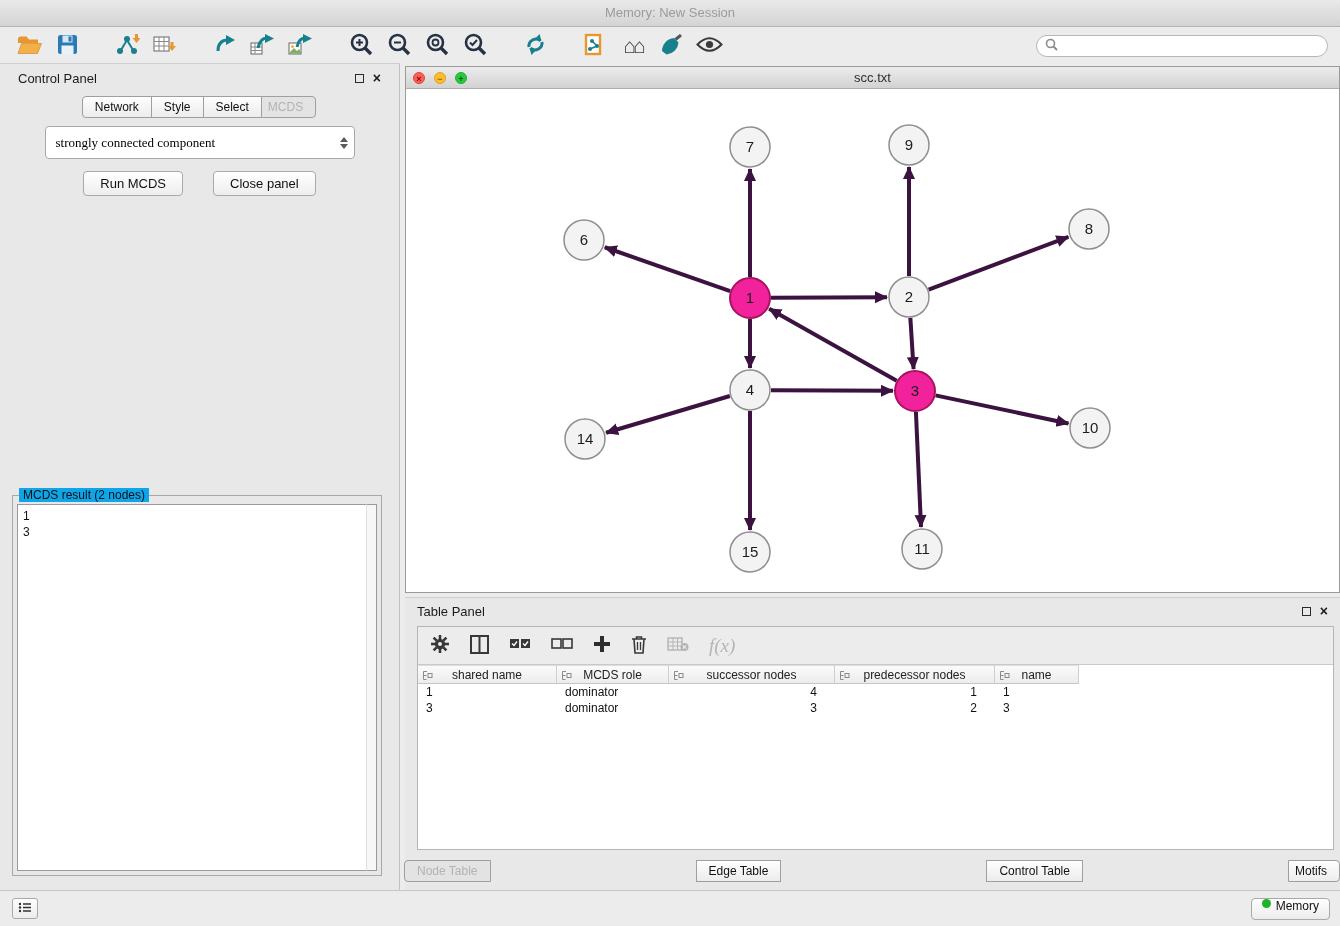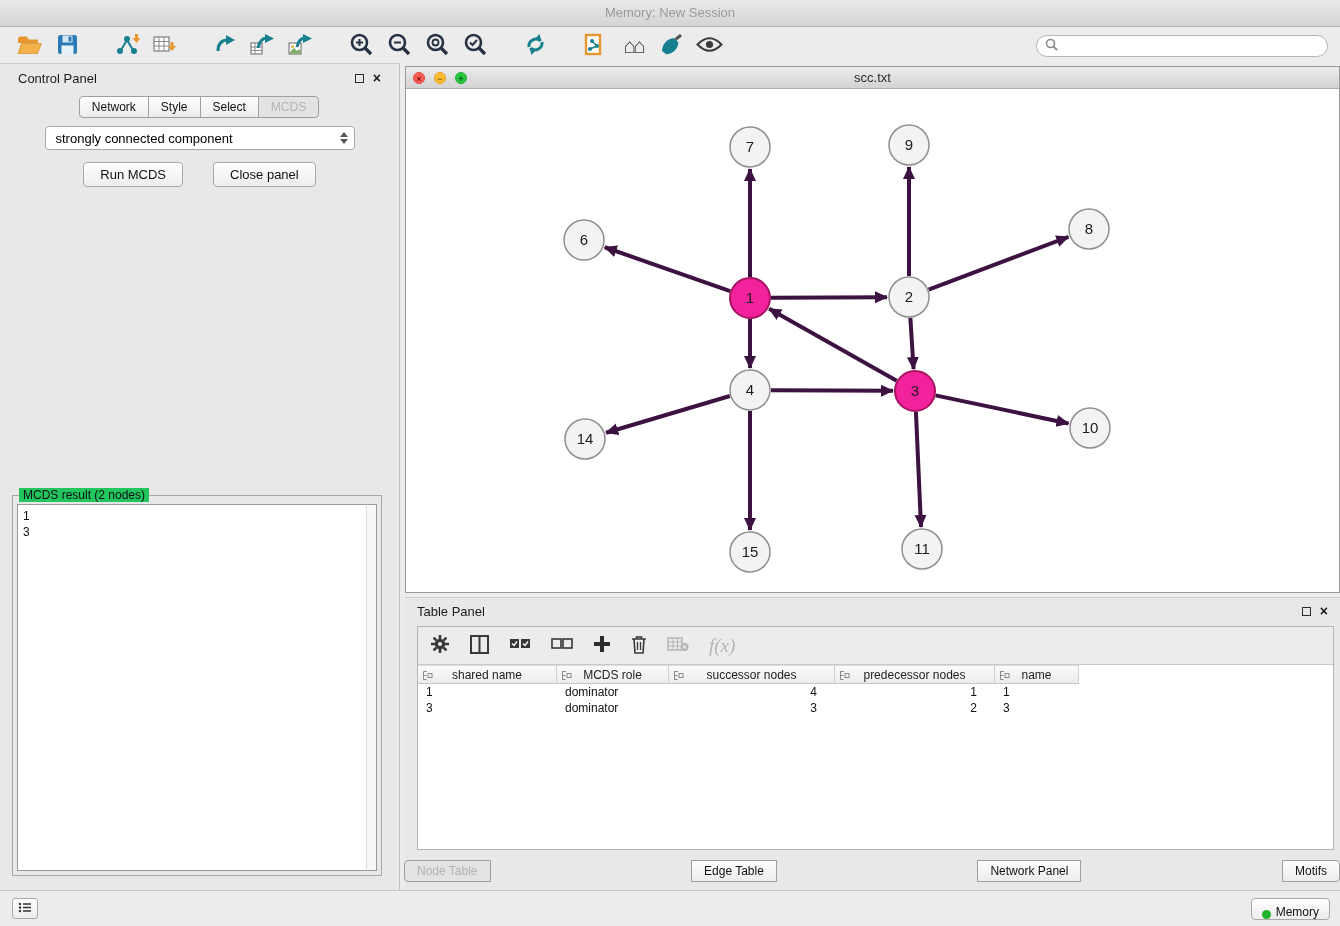--- a/index.html
+++ b/index.html
@@ -24,33 +24,33 @@
   .control-panel { position:absolute; left:0; top:63px; width:400px; height:827px;
     background:#e8e8e8; border-right:1px solid #c2c2c2; border-top:1px solid #cfcfcf; }
   .cp-header { height:28px; display:flex; align-items:center; padding:0 18px; font-size:13px; color:#1b1b1b; }
   .panel-icons { margin-left:auto; display:flex; align-items:center; gap:9px; }
   .float-ic { width:9px; height:9px; border:1.5px solid #2b2b2b; display:inline-block; }
   .close-ic { font-size:14px; font-weight:bold; color:#1b1b1b; line-height:10px; }
   .cp-tabs { display:flex; justify-content:center; margin-top:4px; }
   .tab { border:1px solid #9f9f9f; margin-left:-1px; padding:3px 12px; font-size:12px;
     background:linear-gradient(#fefefe,#ececec); color:#111; }
   .tab:first-child { border-radius:4px 0 0 4px; }
-  .tab:last-child { border-radius:0 4px 4px 0; }
+  .tab:last-child { border-radius:0 4px 4px 0;padding-left:6px; }
   .tab.active { background:#e3e3e3; color:#b3b3b3; }
   .opt-label { text-align:center; margin-top:22px; font-size:13px; color:#111; }
-  .dropdown { width:310px; height:24px; margin:8px auto 0; background:#fff; border:1px solid #a8a8a8;
-    border-radius:4px; display:flex; align-items:center; padding:0 6px 0 10px; font-size:13px; }
+  .dropdown { width:310px; height:33px; margin:8px auto 0; background:#fff; border:1px solid #a8a8a8;
+    border-radius:4px; display:flex; align-items:center; padding:0 6px 0 10px; font-size:13px;font-family:Liberation Serif, serif; }
   .stepper { margin-left:auto; display:flex; flex-direction:column; gap:2px; }
   .stepper .up { width:0; height:0; border-left:4px solid transparent; border-right:4px solid transparent; border-bottom:5px solid #5a5a5a; }
   .stepper .dn { width:0; height:0; border-left:4px solid transparent; border-right:4px solid transparent; border-top:5px solid #5a5a5a; }
   .cp-buttons { display:flex; justify-content:center; gap:30px; margin-top:12px; }
   .btn { border:1px solid #a9a9a9; border-radius:4px; background:linear-gradient(#ffffff,#ededed);
     padding:4px 16px; font-size:13px; color:#111; }
   .groupbox { position:absolute; left:12px; right:17px; top:431px; bottom:14px; border:1px solid #a8a8a8; }
-  .legend { position:absolute; top:-8px; left:6px; background:#22c55e; padding:0 4px; font-size:12px; color:#111; }
+  .legend { position:absolute; top:-8px; left:6px; background:#0ea5e9; padding:0 4px; font-size:12px; color:#111; }
   .result-list { position:absolute; left:4px; right:4px; top:8px; bottom:4px; background:#fff;
     border:1px solid #9a9a9a; font-size:12px; padding:3px 5px; line-height:16px; color:#111; }
   .result-scroll { position:absolute; right:4px; top:8px; bottom:4px; width:11px; background:#f7f7f7; border-left:1px solid #e0e0e0; border-top:1px solid #9a9a9a; border-right:1px solid #9a9a9a; border-bottom:1px solid #9a9a9a; }
 
   
   .network-window { position:absolute; left:405px; top:66px; width:935px; height:527px;
     background:#fff; border:1px solid #9a9a9a; }
   .nw-titlebar { height:22px; background:linear-gradient(#ececec,#d2d2d2); border-bottom:1px solid #aeaeae;
     position:relative; text-align:center; font-size:13px; line-height:21px; color:#2e2e2e; }
   .lights { position:absolute; left:7px; top:5px; display:flex; gap:9px; }
@@ -75,21 +75,21 @@
   .tbody .tr { display:flex; height:16px; }
   .td { font-size:12px; color:#111; line-height:16px; padding:0 8px; overflow:hidden; white-space:nowrap; }
   .td.right { text-align:right; padding-right:18px; }
   .tp-tabs { position:absolute; bottom:8px; left:0; right:0; display:flex; justify-content:space-between; }
 
   
   .statusbar { position:absolute; left:0; right:0; bottom:0; height:36px; background:#ececec; border-top:1px solid #c6c6c6; }
   .list-btn { position:absolute; left:12px; top:7px; width:26px; height:21px; border:1px solid #a9a9a9; border-radius:3px;
     background:linear-gradient(#fff,#ececec); display:flex; align-items:center; justify-content:center; padding:0; }
   .memory-btn { position:absolute; right:10px; top:7px; height:22px; border:1px solid #a9a9a9; border-radius:4px;
-    background:linear-gradient(#fff,#ececec); display:flex; align-items:flex-end; gap:5px; padding:0 10px; font-size:12px; color:#111; }
+    background:linear-gradient(#fff,#ececec); display:flex; align-items:flex-start; gap:5px; padding:0 10px; font-size:12px; color:#111; }
   .memdot { width:9px; height:9px; border-radius:50%; background:#1db32a; display:inline-block; }
 </style>
 </head>
 <body>
 
 <div class="window">
 
   <div class="titlebar">
     <span>Memory: New Session</span>
   </div>
@@ -458,21 +458,21 @@
             <div class="td" style="width: 112px;">dominator</div>
             <div class="td right" style="width: 166px;">3</div>
             <div class="td right" style="width: 160px;">2</div>
             <div class="td" style="width: 84px;">3</div>
           </div>
         </div>
     </div>
     <div class="tp-tabs">
         <div class="tab active">Node Table</div>
         <div class="tab">Edge Table</div>
-        <div class="tab">Network Panel</div>
+        <div class="tab">Control Table</div>
         <div class="tab">Motifs</div>
       </div>
   </div>
 
   <div class="statusbar">
     <button class="list-btn">
         <span><svg width="14" height="11">
             <circle cx="2" cy="2" r="1.2" fill="#333"></circle>
             <circle cx="2" cy="5.5" r="1.2" fill="#333"></circle>
             <circle cx="2" cy="9" r="1.2" fill="#333"></circle>

